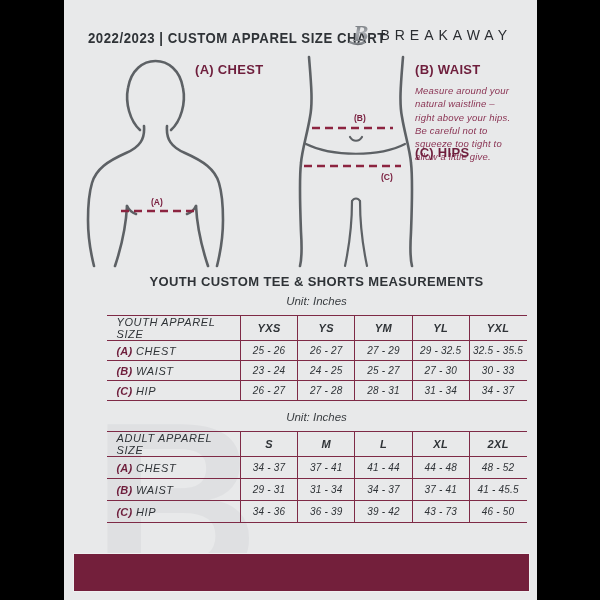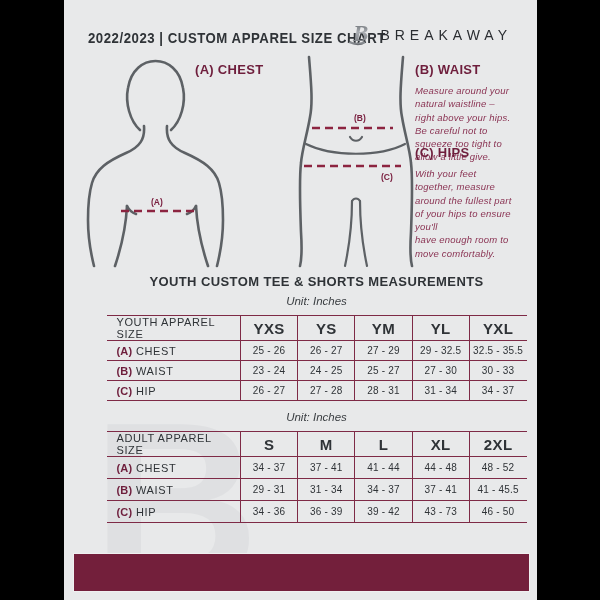--- a/index.html
+++ b/index.html
@@ -34,27 +34,27 @@
   .g-waist{left:351px;top:62px;}
   .g-hips{left:351px;top:145px;}
 
   
   .tbl-section{position:absolute;left:16px;width:473px;}
   .ts-youth{top:274px;}
   .ts-adult{top:405px;}
   .tbl-title{text-align:center;font-size:13px;font-weight:700;color:var(--ink);letter-spacing:.4px;}
   .tbl-unit{text-align:center;font-size:11.5px;font-style:italic;color:#3a3e42;margin-top:6px;}
   table{border-collapse:collapse;table-layout:fixed;width:420px;margin:8px auto 16px auto;
-    border-top:1.5px solid var(--line);border-bottom:1.5px solid var(--line);background:transparent;}
+    border-top:1.5px solid var(--line);border-bottom:1.5px solid var(--line);background:transparent;font-style:italic;}
   col.c-label{width:134px;}
   tr{border-bottom:1.5px solid var(--line);}
   th,td{font-weight:400;height:20px;text-align:center;vertical-align:middle;color:var(--ink);background:transparent;}
   .ts-adult td,.ts-adult th{height:22px;}
   th+th,td+td{border-left:1.5px solid var(--line);}
-  th.size-head{font-weight:700;font-size:15px;letter-spacing:.4px;}
+  th.size-head{font-weight:700;font-size:11px;letter-spacing:.4px;}
   th.lbl-head{font-weight:400;font-size:11px;letter-spacing:.6px;text-align:left;padding-left:10px;}
   td.rowlabel{text-align:left;padding-left:10px;font-size:11px;letter-spacing:.6px;}
   td.rowlabel .pfx{font-weight:700;color:var(--maroon-dark);letter-spacing:.2px;}
   td.val{font-size:10px;letter-spacing:.2px;}
 
   
   .watermark{position:absolute;left:28px;top:388px;font-size:232px;font-weight:700;
     color:#dfe0e2;line-height:1;z-index:0;pointer-events:none;}
   .tbl-section{z-index:1;}
 
@@ -128,27 +128,20 @@
     <h3>(B) WAIST</h3>
     <p class="desc">Measure around your
 natural waistline –
 right above your hips.
 Be careful not to
 squeeze too tight to
 allow a little give.</p>
   </div>
   <div class="guide g-hips">
     <h3>(C) HIPS</h3>
-    <p class="desc">With your feet
-together, measure
-around the fullest part
-of your hips to ensure
-you'll
-have enough room to
-move comfortably.</p>
   </div>
 
   <div class="tbl-section ts-youth">
     <div class="tbl-title">YOUTH CUSTOM TEE &amp; SHORTS MEASUREMENTS</div>
     <div class="tbl-unit">Unit: Inches</div>
     <table>
       <colgroup>
           <col class="c-label">
           <col>
           <col>

